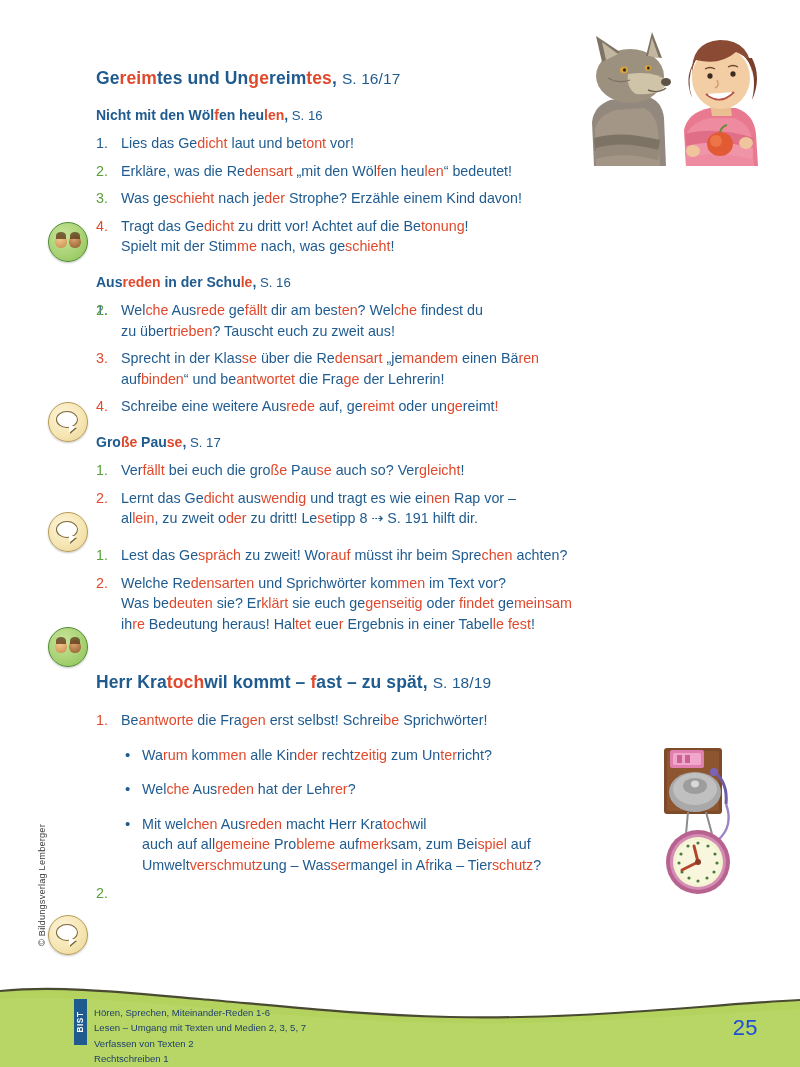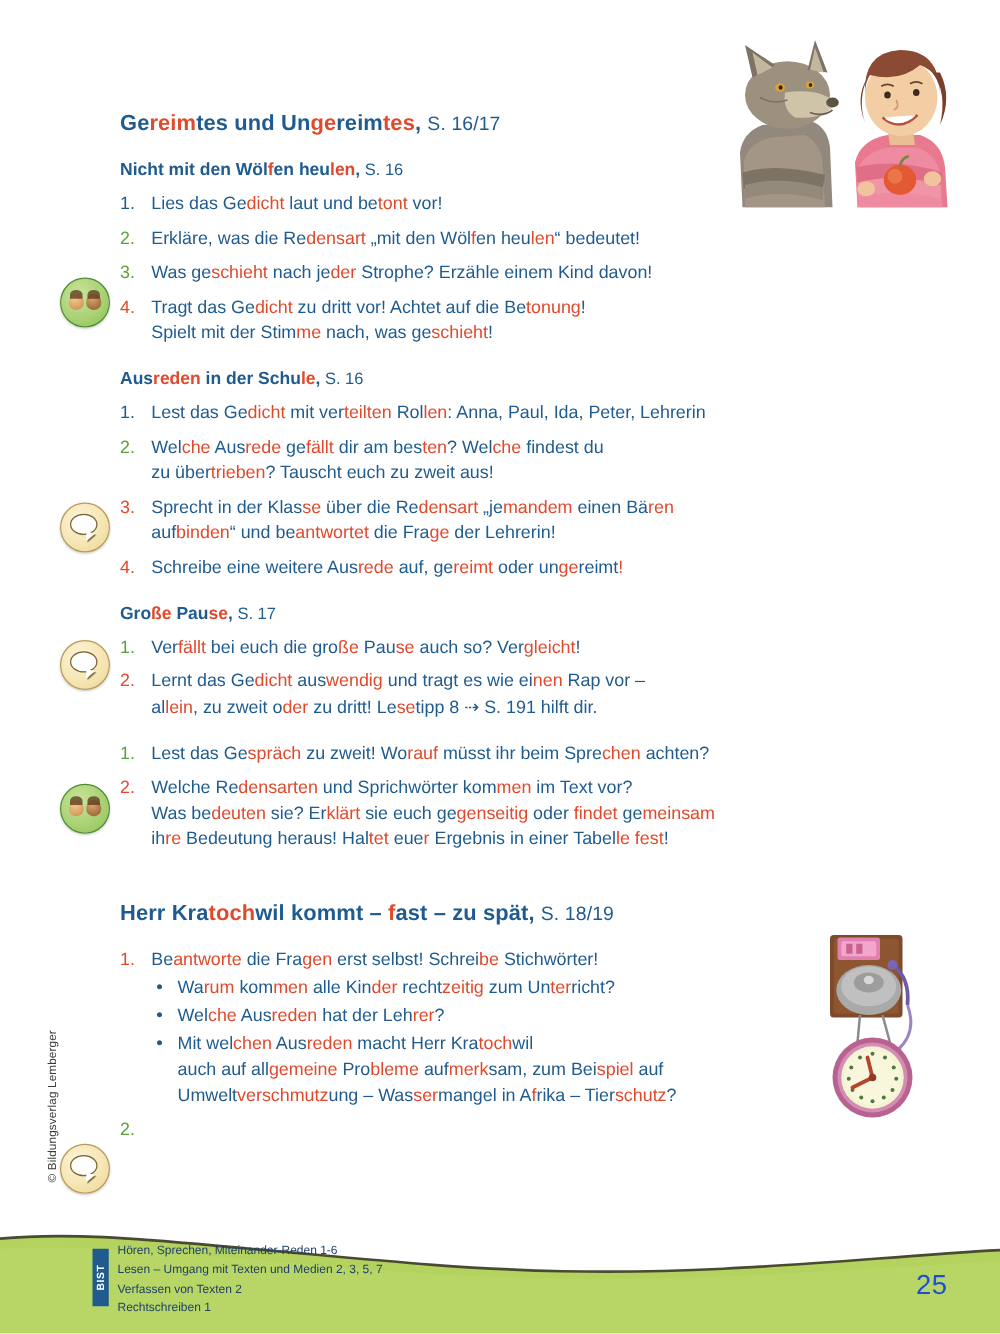--- a/index.html
+++ b/index.html
@@ -15,21 +15,21 @@
 
   
   .b{color:#1f5b8f;}           
   .r{color:#e0492c;}           
   .g{color:#5aa03c;}           
   .o{color:#e0492c;}           
 
   
   .content{
     position:absolute;
-    left:96px; top:88px; width:600px;
+    left:96px; top:68px; width:600px;
   }
 
   
   .h-main{
     font-size:17.5px;font-weight:bold;
     letter-spacing:.1px;
     margin:0 0 16px 0;line-height:1.25;
     color:#1f5b8f;
   }
   .h-main .pg{font-weight:normal;font-size:15.5px;}
@@ -54,21 +54,21 @@
     position:absolute;left:0;top:0;
     width:20px;text-align:left;
     font-size:14.3px;
   }
   ul.sub{
     list-style:none;margin:2px 0 0 0;padding:0;
   }
   ul.sub>li{
     position:relative;
     padding-left:21px;
-    margin-top:2px;
+    margin-top:14px;
     font-size:14.3px;line-height:1.44;
   }
   ul.sub>li:before{
     content:"\2022";
     position:absolute;left:4px;top:-1px;
     color:#1f5b8f;font-size:15px;
   }
 
   .sec{margin-bottom:4px;}
 
@@ -137,21 +137,21 @@
     position:absolute;left:74px;bottom:22px;
     width:13px;height:46px;background:#1f5b8f;
     display:flex;align-items:center;justify-content:center;
   }
   .bist-tag span{
     transform:rotate(-90deg);
     color:#ffffff;font-size:8.3px;font-weight:bold;
     letter-spacing:.5px;white-space:nowrap;
   }
   .bist-lines{
-    position:absolute;left:94px;bottom:12px;
+    position:absolute;left:94px;bottom:0;
     color:#1f3f6b;font-size:9.6px;line-height:1.62;
     white-space:nowrap;
   }
   .pagenum{
     position:absolute;right:42px;bottom:26px;
     color:#1d4ed8;font-size:22px;font-weight:normal;
     letter-spacing:.4px;
   }
 </style>
 </head>
@@ -226,21 +226,21 @@
           <ol class="tasks">
             <li><span class="num b">1.</span><span><span class="b">Lies das Ge</span><span class="r">dicht</span><span class="b"> laut und be</span><span class="r">tont</span><span class="b"> vor!</span></span></li>
             <li><span class="num g">2.</span><span><span class="b">Erkläre, was die Re</span><span class="r">densart</span><span class="b"> „mit den Wöl</span><span class="r">f</span><span class="b">en heu</span><span class="r">len</span><span class="b">“ bedeutet!</span></span></li>
             <li><span class="num g">3.</span><span><span class="b">Was ge</span><span class="r">schieht</span><span class="b"> nach je</span><span class="r">der</span><span class="b"> Strophe? Erzähle einem Kind davon!</span></span></li>
             <li><span class="num o">4.</span><span><span class="b">Tragt das Ge</span><span class="r">dicht</span><span class="b"> zu dritt vor! Achtet auf die Be</span><span class="r">tonung</span><span class="b">!</span><br><span class="b">Spielt mit der Stim</span><span class="r">me</span><span class="b"> nach, was ge</span><span class="r">schieht</span><span class="b">!</span></span></li>
           </ol>
         </div>
         <div class="sec">
           <h3 class="h-sub"><span class="b">Aus</span><span class="r">reden</span><span class="b"> in der Schu</span><span class="r">le</span><span class="b">,</span><span class="pg b"> S. 16</span></h3>
           <ol class="tasks">
-            <li><span class="num b">1.</span><span><span class="b">Lest das Ge</span><span class="r">dicht</span><span class="b"> mit ver</span><span class="r">teilten</span><span class="b"> Rol</span><span class="r">len</span><span class="b">: Anna, Paul, Ida, Peter, Lehrerin</span></span></li>
+            <li><span class="num b">1.</span></li>
             <li><span class="num g">2.</span><span><span class="b">Wel</span><span class="r">che</span><span class="b"> Aus</span><span class="r">rede</span><span class="b"> ge</span><span class="r">fällt</span><span class="b"> dir am bes</span><span class="r">ten</span><span class="b">? Wel</span><span class="r">che</span><span class="b"> findest du</span><br><span class="b">zu über</span><span class="r">trieben</span><span class="b">? Tauscht euch zu zweit aus!</span></span></li>
             <li><span class="num o">3.</span><span><span class="b">Sprecht in der Klas</span><span class="r">se</span><span class="b"> über die Re</span><span class="r">densart</span><span class="b"> „je</span><span class="r">mandem</span><span class="b"> einen Bä</span><span class="r">ren</span><br><span class="b">auf</span><span class="r">binden</span><span class="b">“ und be</span><span class="r">antwortet</span><span class="b"> die Fra</span><span class="r">ge</span><span class="b"> der Lehrerin!</span></span></li>
             <li><span class="num o">4.</span><span><span class="b">Schreibe eine weitere Aus</span><span class="r">rede</span><span class="b"> auf, ge</span><span class="r">reimt</span><span class="b"> oder un</span><span class="r">ge</span><span class="b">reimt</span><span class="r">!</span></span></li>
           </ol>
         </div>
         <div class="sec">
           <h3 class="h-sub"><span class="b">Gro</span><span class="r">ße</span><span class="b"> Pau</span><span class="r">se</span><span class="b">,</span><span class="pg b"> S. 17</span></h3>
           <ol class="tasks">
             <li><span class="num g">1.</span><span><span class="b">Ver</span><span class="r">fällt</span><span class="b"> bei euch die gro</span><span class="r">ße</span><span class="b"> Pau</span><span class="r">se</span><span class="b"> auch so? Ver</span><span class="r">gleicht</span><span class="b">!</span></span></li>
             <li><span class="num o">2.</span><span><span class="b">Lernt das Ge</span><span class="r">dicht</span><span class="b"> aus</span><span class="r">wendig</span><span class="b"> und tragt es wie ei</span><span class="r">nen</span><span class="b"> Rap vor –</span><br><span class="b">al</span><span class="r">lein</span><span class="b">, zu zweit o</span><span class="r">der</span><span class="b"> zu dritt! Le</span><span class="r">se</span><span class="b">tipp 8 ⇢ S. 191 hilft dir.</span></span></li>
@@ -255,21 +255,21 @@
       </div>
 
     <div style="height:22px"></div>
 
     <h2 class="h-main">
       <span><span class="b">Herr Kra</span><span class="r">toch</span><span class="b">wil kommt – </span><span class="r">f</span><span class="b">ast – zu spät</span><span class="b">,</span></span>
       <span class="pg">S. 18/19</span>
     </h2>
 
     <ol class="tasks" id="second-section-root">
-        <li><span class="num o">1.</span><span><span class="b">Be</span><span class="r">antworte</span><span class="b"> die Fra</span><span class="r">gen</span><span class="b"> erst selbst! Schrei</span><span class="r">be</span><span class="b"> Stichwörter!</span></span><ul class="sub">
+        <li><span class="num o">1.</span><span><span class="b">Be</span><span class="r">antworte</span><span class="b"> die Fra</span><span class="r">gen</span><span class="b"> erst selbst! Schrei</span><span class="r">be</span><span class="b"> Sprichwörter!</span></span><ul class="sub">
             <li><span class="b">Wa</span><span class="r">rum</span><span class="b"> kom</span><span class="r">men</span><span class="b"> alle Kin</span><span class="r">der</span><span class="b"> recht</span><span class="r">zeitig</span><span class="b"> zum Un</span><span class="r">ter</span><span class="b">richt?</span></li>
             <li><span class="b">Wel</span><span class="r">che</span><span class="b"> Aus</span><span class="r">reden</span><span class="b"> hat der Leh</span><span class="r">rer</span><span class="b">?</span></li>
             <li><span class="b">Mit wel</span><span class="r">chen</span><span class="b"> Aus</span><span class="r">reden</span><span class="b"> macht Herr Kra</span><span class="r">toch</span><span class="b">wil</span><br><span class="b">auch auf all</span><span class="r">gemeine</span><span class="b"> Pro</span><span class="r">bleme</span><span class="b"> auf</span><span class="r">merk</span><span class="b">sam, zum Bei</span><span class="r">spiel</span><span class="b"> auf</span><br><span class="b">Umwelt</span><span class="r">verschmutz</span><span class="b">ung – Was</span><span class="r">ser</span><span class="b">mangel in A</span><span class="r">f</span><span class="b">rika – Tier</span><span class="r">schutz</span><span class="b">?</span></li>
           </ul></li>
         <li><span class="num g">2.</span></li>
       </ol>
   </div>
 
   <div class="micon green" style="top:222px">
     <span class="head l"></span>

